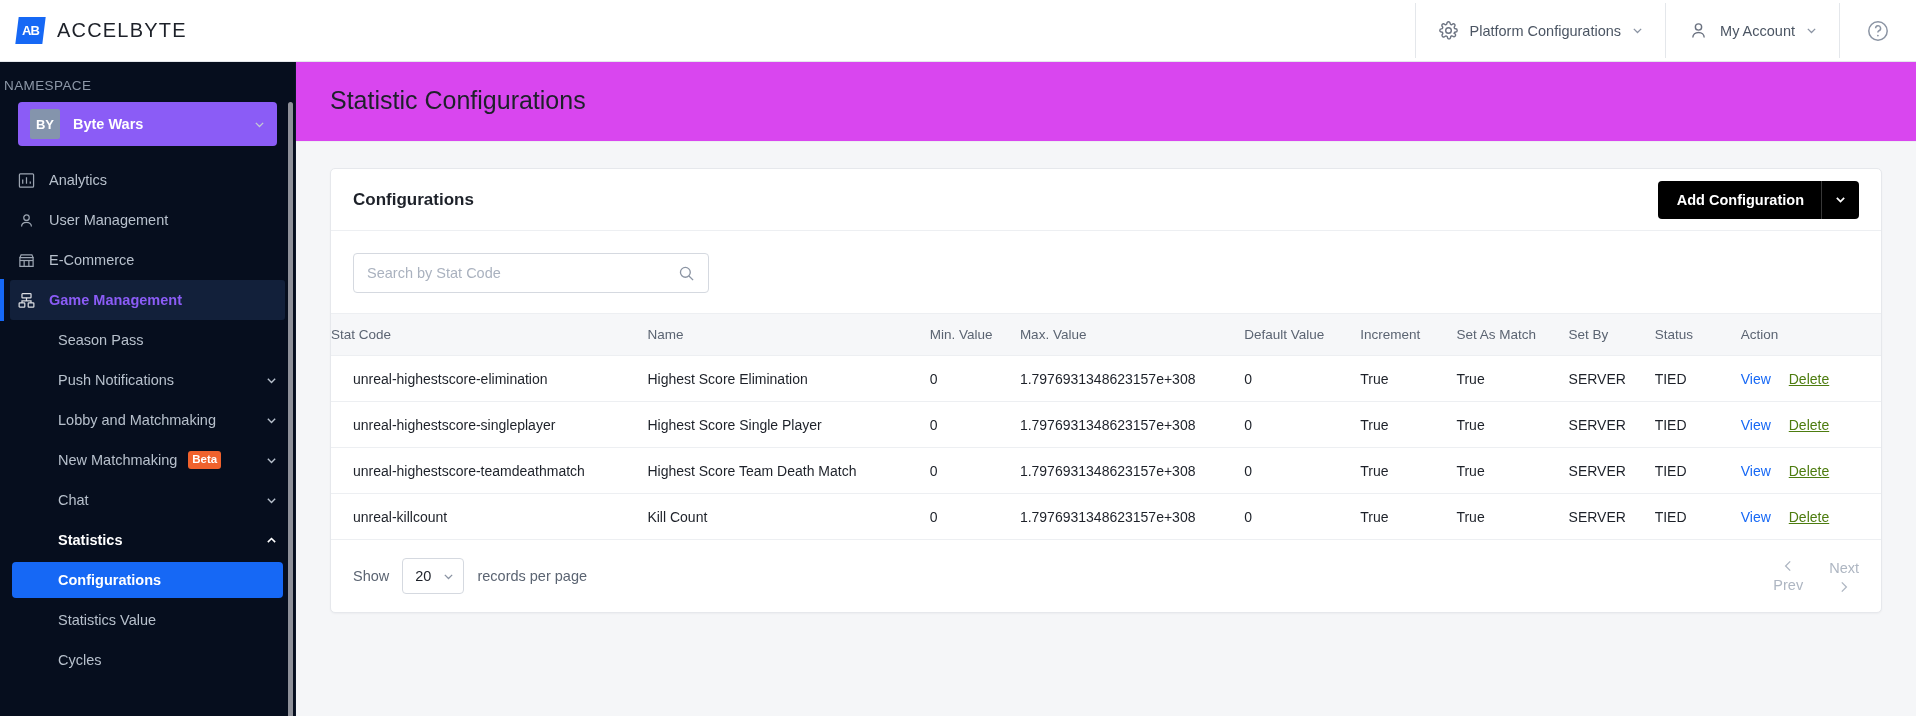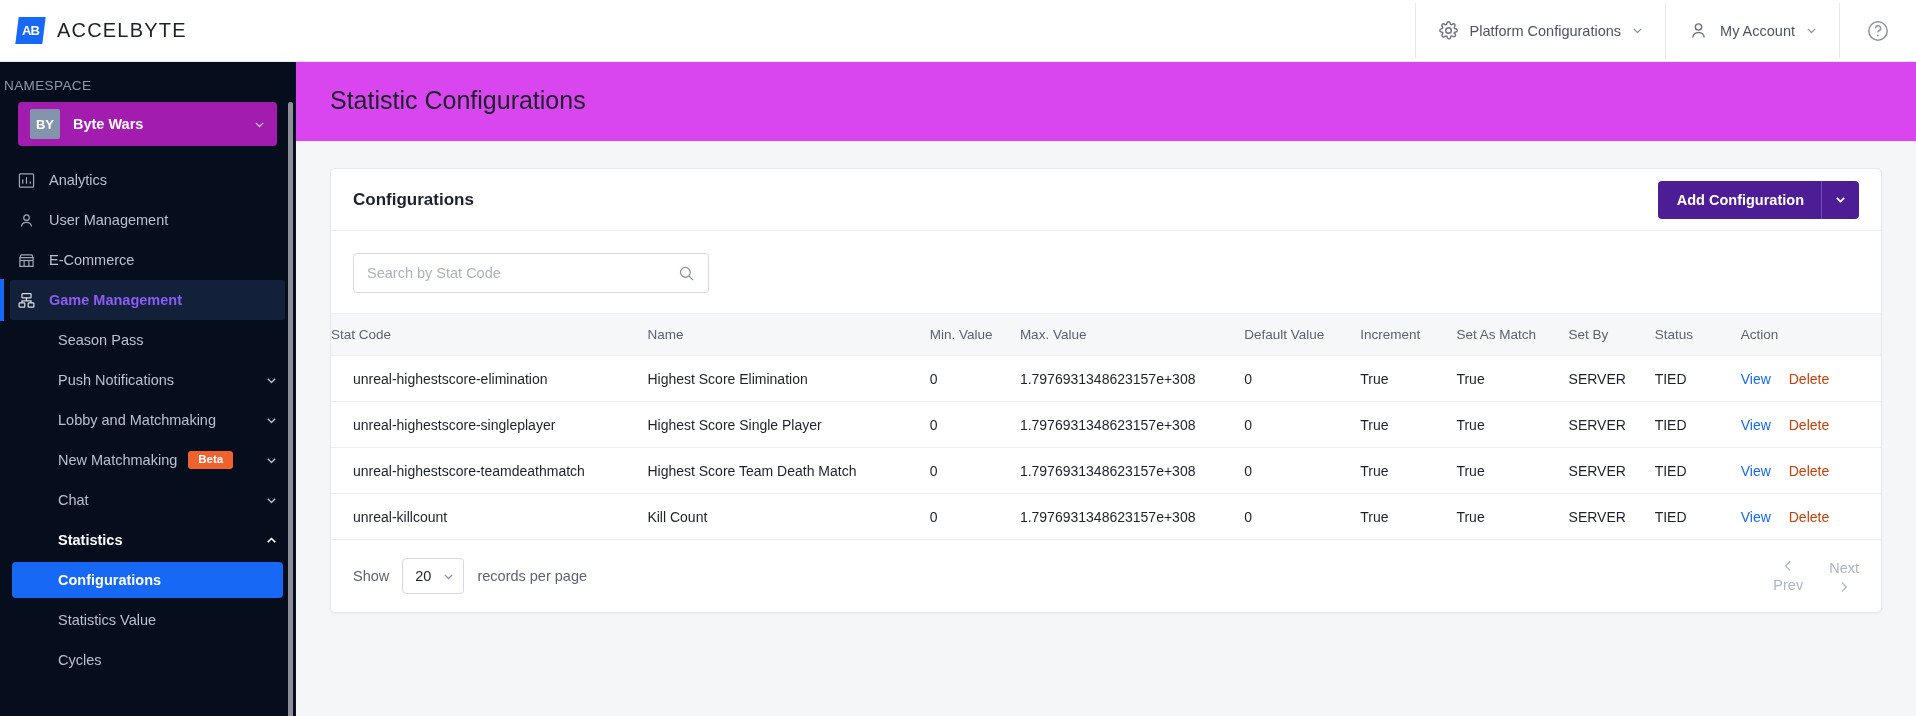--- a/index.html
+++ b/index.html
@@ -51,21 +51,21 @@
     overflow: hidden;
     border-right: 1px solid #0d1628;
   }
   .sb-inner { padding-top: 16px; }
   .sb-label {
     color: #8d98a8; font-size: 13.5px; letter-spacing: .4px;
     padding: 0 18px 9px 4px;
   }
   .ns-card {
     margin: 0 18px 14px 18px; height: 44px;
-    background: #a21caf; border-radius: 4px;
+    background: #8b5cf6; border-radius: 4px;
     display: flex; align-items: center; gap: 13px; padding: 0 12px;
     cursor: pointer;
   }
   .ns-badge {
     width: 30px; height: 30px; background: #8494ac; border-radius: 2px;
     color: #ffffff; font-size: 13px; font-weight: bold;
     display: flex; align-items: center; justify-content: center;
   }
   .ns-name { color: #ffffff; font-size: 14.5px; font-weight: bold; flex: 1 1 auto; }
 
@@ -90,21 +90,21 @@
   }
   .sb-sub.bold { color: #ffffff; font-weight: bold; }
   .sb-sub .lbl { display: flex; align-items: center; gap: 11px; text-align: right; }
   .sb-sub-sel {
     height: 36px; margin: 2px 12px; border-radius: 4px;
     background: #1668f5; color: #ffffff; font-size: 14.5px; font-weight: bold;
     display: flex; align-items: center; padding-left: 46px; cursor: pointer;
   }
   .beta-pill {
     background: #f0622d; color: #fff; font-size: 11.5px; font-weight: bold;
-    border-radius: 3px; padding: 2px 10px; line-height: 1.15;
+    border-radius: 3px; padding: 2px 4px; line-height: 1.15;
   }
   .sb-scroll {
     position: absolute; right: 2px; top: 40px; width: 5px; height: 620px;
     background: #8e9099; border-radius: 3px; cursor: pointer;
   }
 
   
   .main { flex: 1 1 auto; min-width: 0; display: flex; flex-direction: column; background: #f5f6f8; }
   .page-head {
     background: #d946ef; padding: 24px 34px 26px 34px;
@@ -116,21 +116,21 @@
     margin: 26px 34px 0 34px; background: #ffffff;
     border: 1px solid #e6e8ec; border-radius: 5px;
     box-shadow: 0 1px 2px rgba(16,24,40,.04);
   }
   .card-head {
     height: 62px; display: flex; align-items: center;
     padding: 0 22px; border-bottom: 1px solid #edeff2;
   }
   .card-title { font-size: 17px; color: #1d2129; font-weight: bold; flex: 1 1 auto; }
   .btn-primary {
-    height: 38px; background: #4c1d95; color: #ffffff; border: none;
+    height: 38px; background: #000000; color: #ffffff; border: none;
     border-radius: 4px; font-size: 14.5px; font-weight: bold;
     font-family: "Liberation Sans", sans-serif;
     display: flex; align-items: center; cursor: pointer;
   }
   .btn-primary .blabel { padding: 0 17px 0 19px; }
   .btn-primary .bcaret {
     border-left: 1px solid rgba(255,255,255,.22);
     padding: 0 13px; height: 38px; display: flex; align-items: center;
   }
 
@@ -151,21 +151,21 @@
     color: #5b6472; font-size: 13.5px; padding: 12px 0; height: 42px;
     border-top: 1px solid #edeff2; border-bottom: 1px solid #edeff2;
   }
   table.tbl tbody td {
     font-size: 14px; color: #1d2129; height: 46px;
     border-bottom: 1px solid #edeff2; vertical-align: middle;
   }
   table.tbl tbody tr:last-child td { border-bottom: 1px solid #edeff2; }
   .c-pad-l { padding-left: 22px; }
   .lnk-view { color: #1668f5; cursor: pointer; }
-  .lnk-del { color: #c2410c; cursor: default; margin-left: 14px; }
+  .lnk-del { color: #4d7c0f; cursor: default; margin-left: 14px; text-decoration: underline; }
 
   .card-foot {
     height: 72px; display: flex; align-items: center; padding: 0 22px;
   }
   .foot-left { display: flex; align-items: center; gap: 13px; color: #5b6472; font-size: 14.5px; text-align: right; }
   .sel-box {
     height: 36px; min-width: 62px; border: 1px solid #d5d9e0; border-radius: 4px;
     display: flex; align-items: center; justify-content: space-between;
     padding: 0 9px 0 12px; gap: 12px; color: #1d2129; font-size: 14.5px; cursor: pointer;
   }

